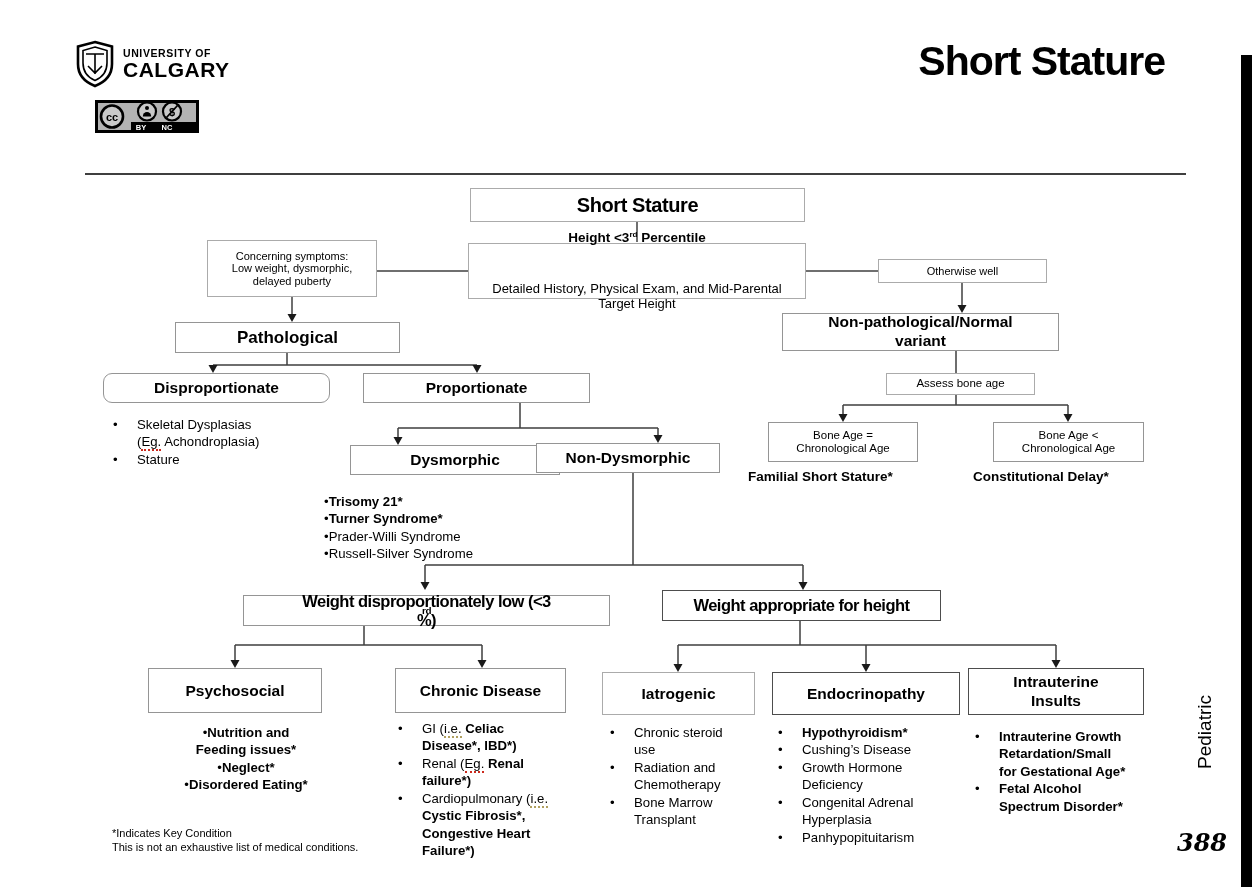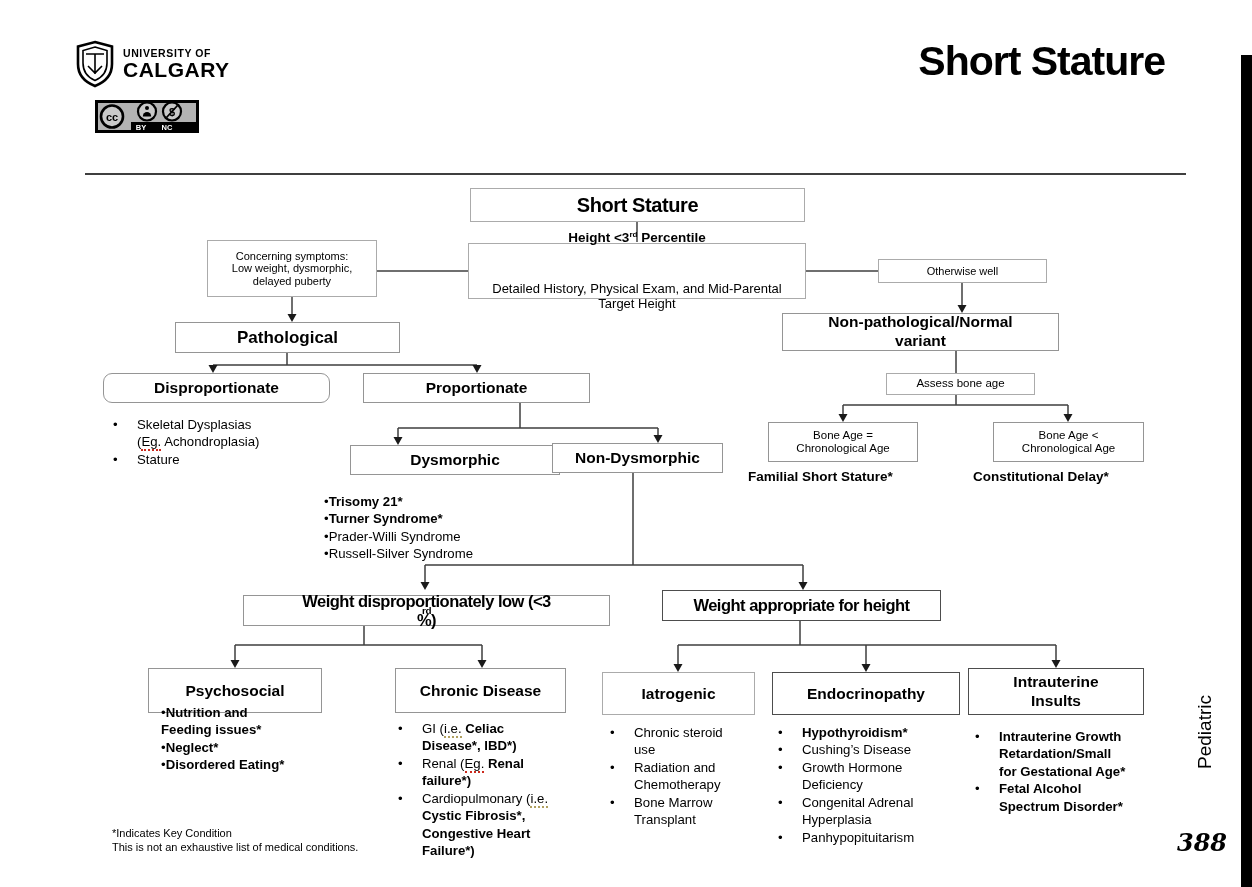--- a/index.html
+++ b/index.html
@@ -152,21 +152,21 @@
 variant</div>
 
   <div class="box t115 light" style="left:886px;top:373px;width:149px;height:22px;">Assess bone age</div>
 
   <div class="box t15" style="left:103px;top:373px;width:227px;height:30px;border-radius:9px;">Disproportionate</div>
 
   <div class="box t15" style="left:363px;top:373px;width:227px;height:30px;">Proportionate</div>
 
   <div class="box t15" style="left:322px;top:445px;width:210px;height:30px;margin-left:28px;">Dysmorphic</div>
 
-  <div class="box t15" style="left:552px;top:443px;width:171px;height:30px;">Non-Dysmorphic</div>
+  <div class="box t15" style="left:536px;top:443px;width:184px;height:30px;">Non-Dysmorphic</div>
 
   <div class="box t115" style="left:768px;top:422px;width:150px;height:40px;">Bone Age =
 Chronological Age</div>
 
   <div class="box t115" style="left:993px;top:422px;width:151px;height:40px;">Bone Age &lt;
 Chronological Age</div>
 
   <div class="flabel t135b" style="left:748px;top:469px;width:190px;">Familial Short Stature*</div>
 
   <div class="flabel t135b" style="left:973px;top:469px;width:190px;">Constitutional Delay*</div>
@@ -198,21 +198,21 @@
       </div>
     </div>
 
   <div class="list tight" style="left:324px;top:493px;width:225px;font-weight:normal;">
       <div class="li"><span class="mk">•</span><span class="b">Trisomy 21*</span></div>
       <div class="li"><span class="mk">•</span><span class="b">Turner Syndrome*</span></div>
       <div class="li"><span class="mk">•</span><span>Prader-Willi Syndrome</span></div>
       <div class="li"><span class="mk">•</span><span>Russell-Silver Syndrome</span></div>
     </div>
 
-  <div class="list tight" style="left:161px;top:704px;width:170px;">
+  <div class="list tight" style="left:161px;top:724px;width:170px;text-align:center;">
       <div class="li"><span class="mk">•</span><span class="b">Nutrition and
 Feeding issues*</span></div>
       <div class="li"><span class="mk">•</span><span class="b">Neglect*</span></div>
       <div class="li"><span class="mk">•</span><span class="b">Disordered Eating*</span></div>
     </div>
 
   <div class="list spaced" style="left:398px;top:720px;width:190px;">
       <div class="li">
         <span class="mk">•</span>
         <span class="ct"><span>GI (</span><span class="u-tan">i.e.</span><span> </span><span class="b">Celiac

